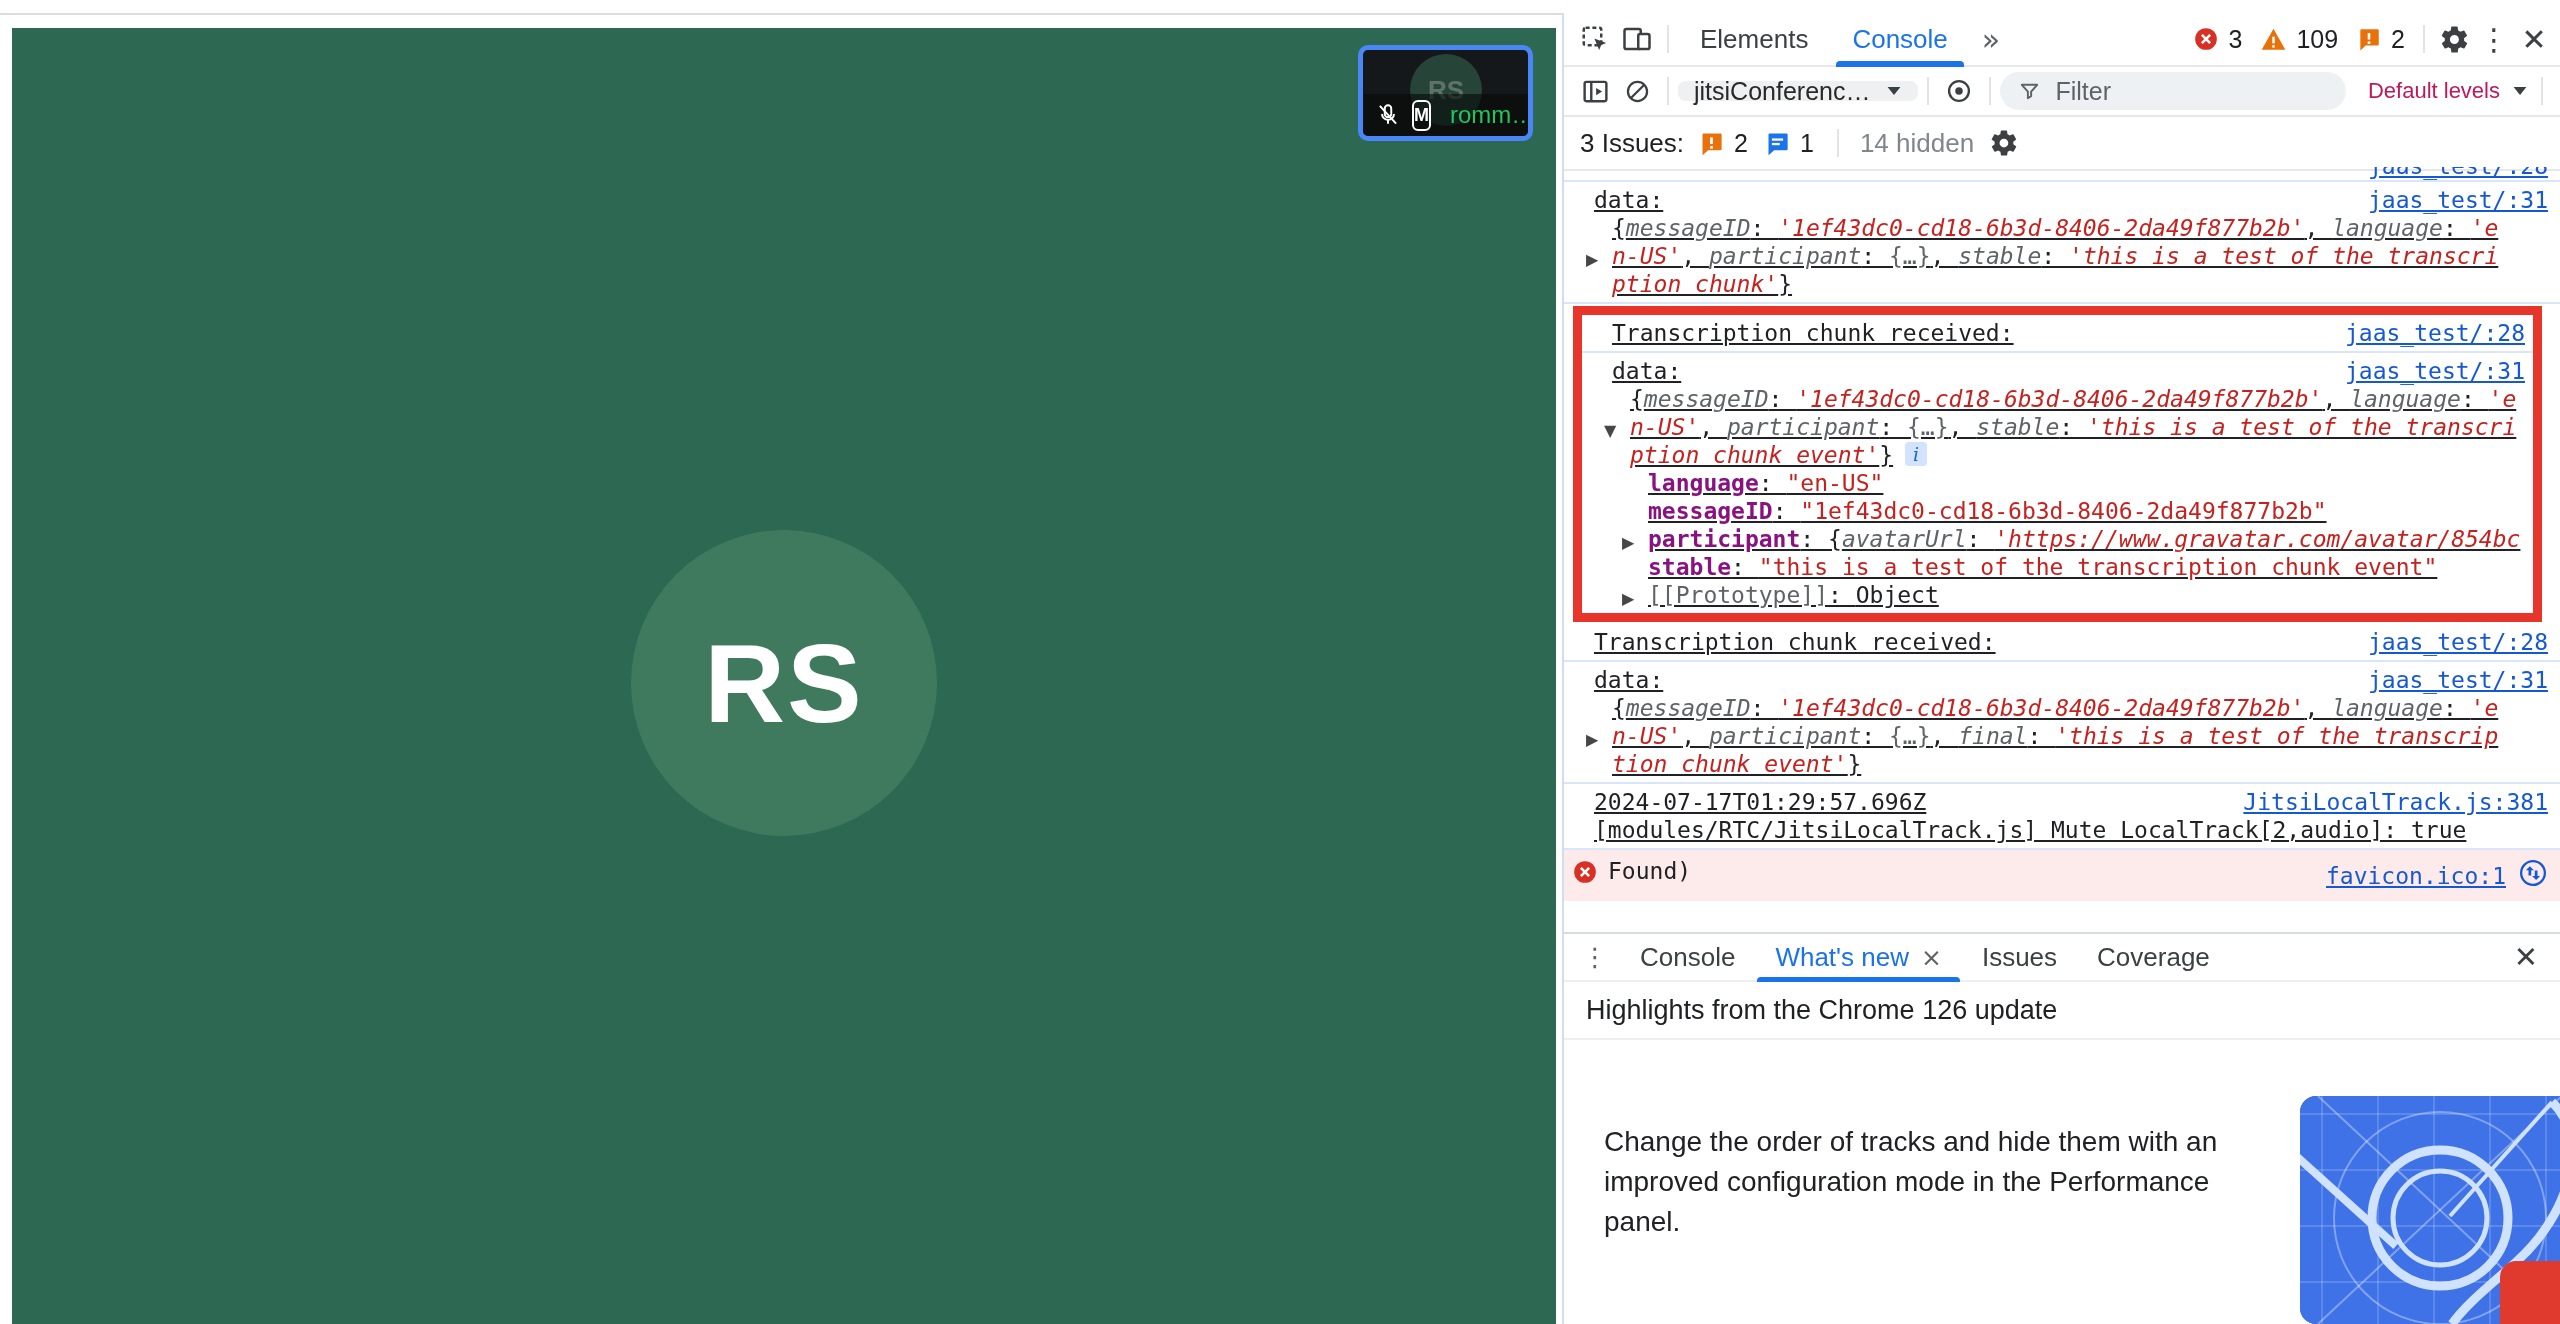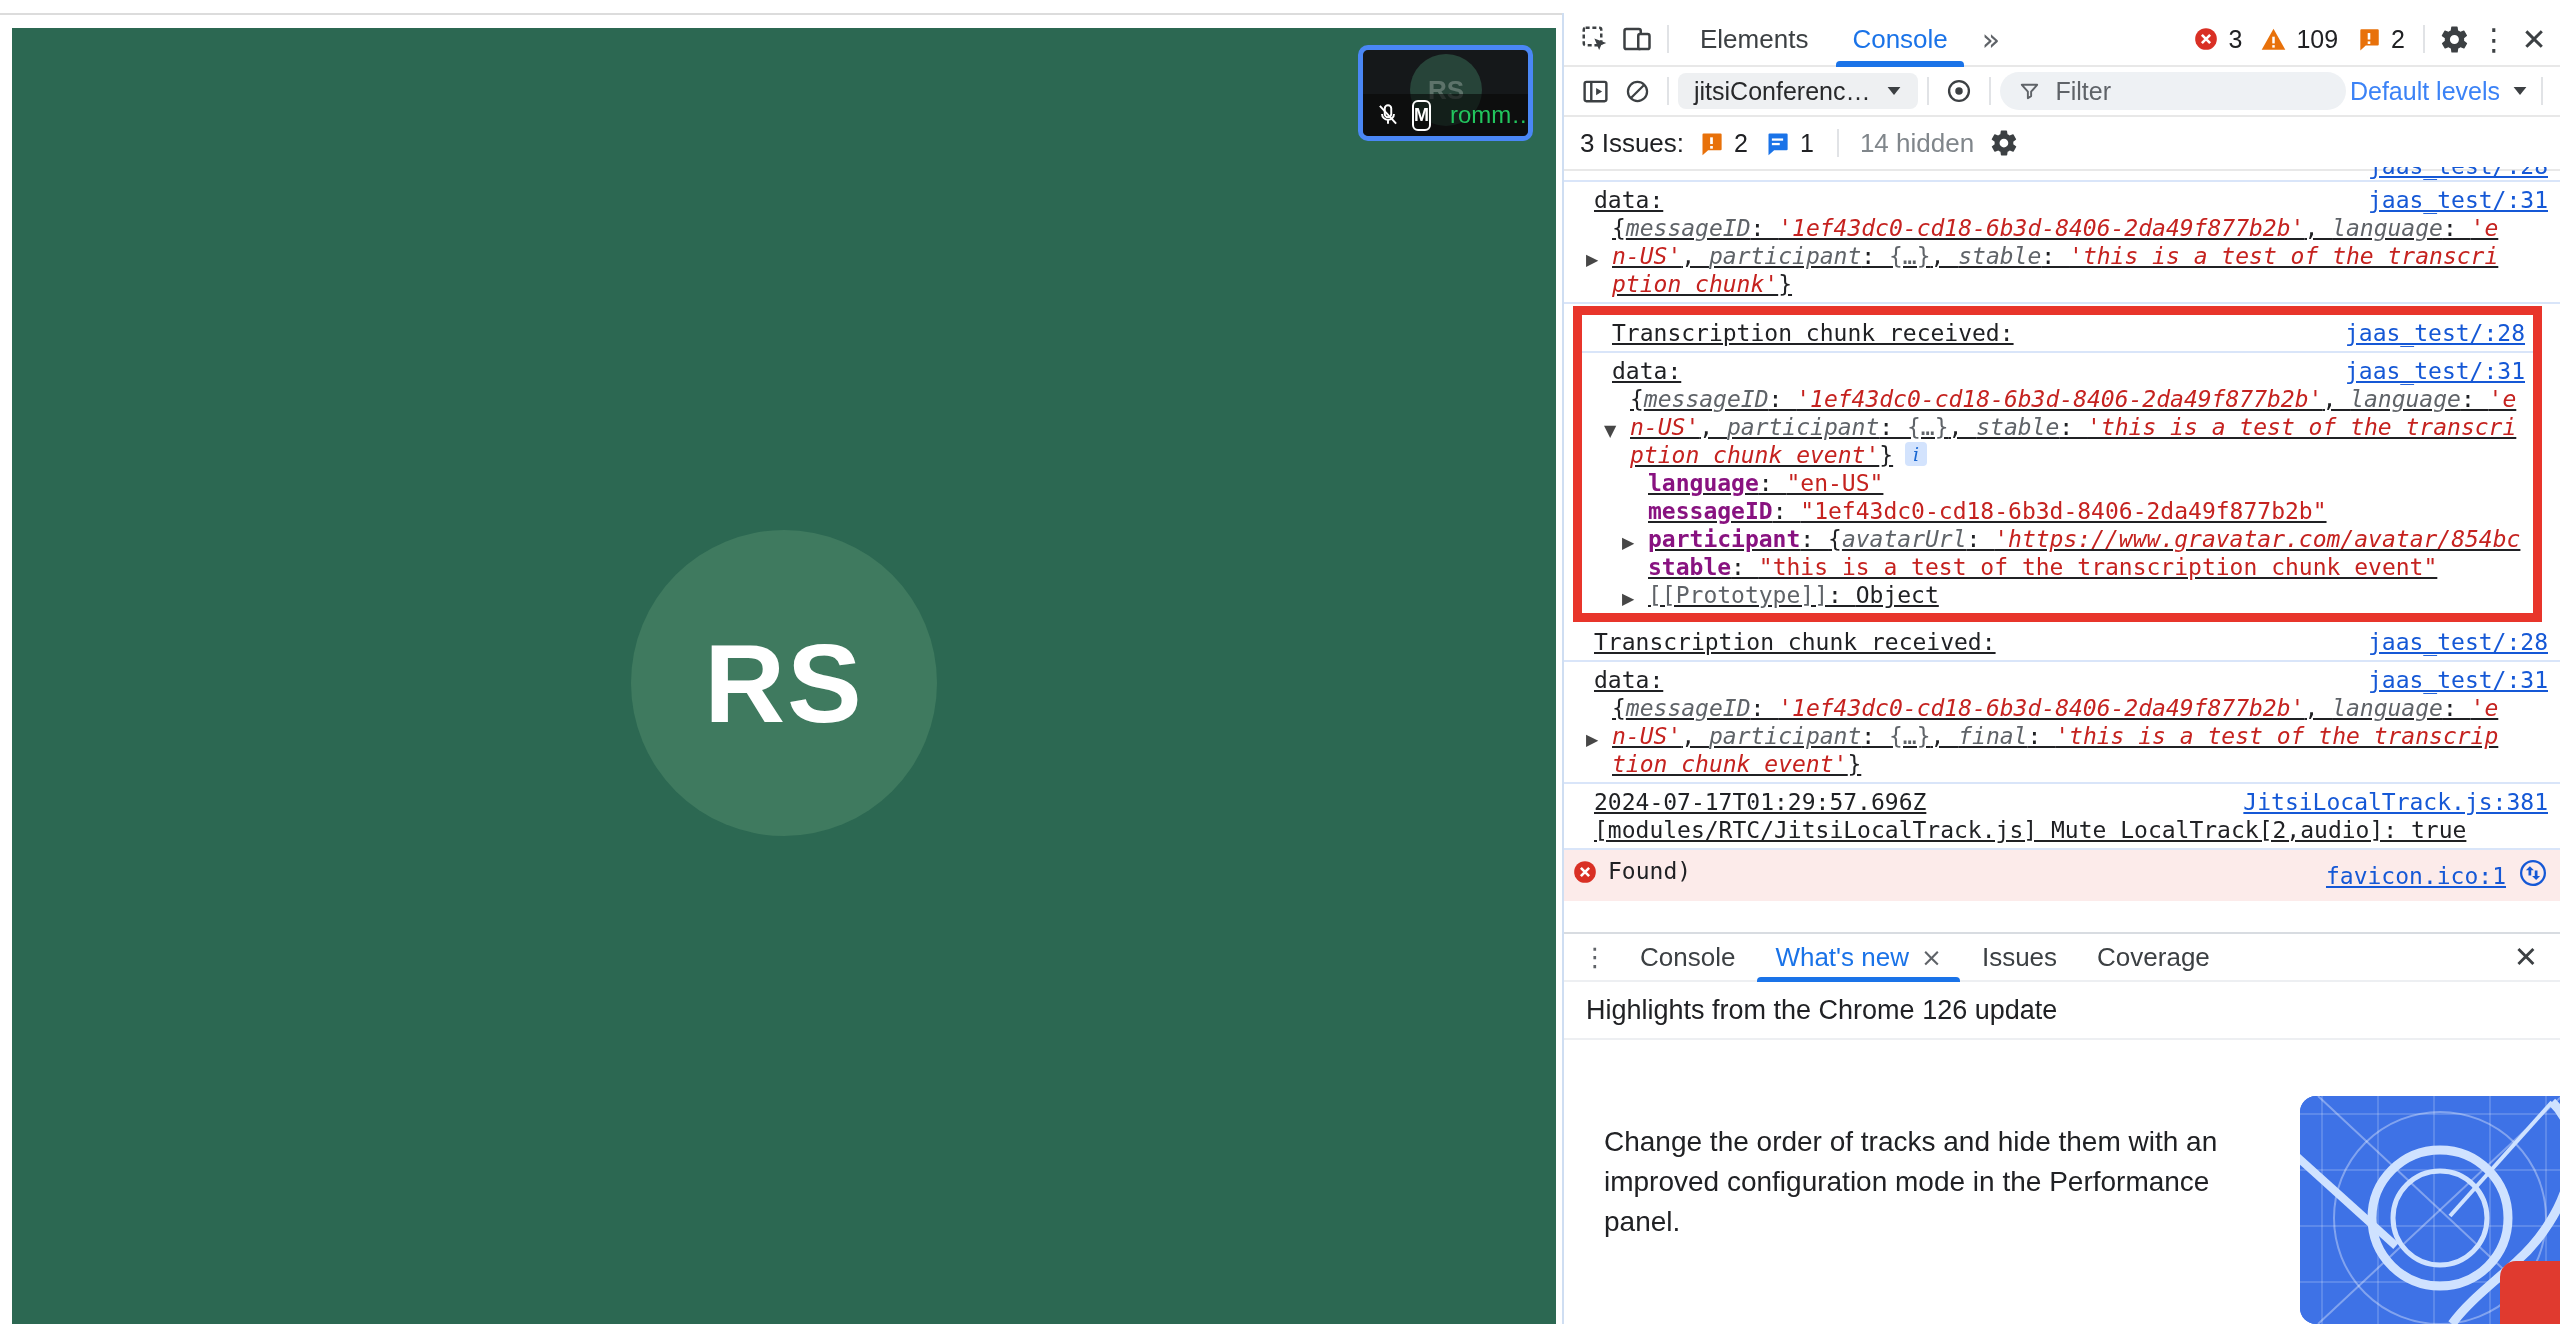--- a/index.html
+++ b/index.html
@@ -36,30 +36,30 @@
   .tab{padding:0 22px;font-size:26px;color:#3c4043;height:52px;display:flex;align-items:center;position:relative;}
   .tab.active{color:#1a73e8;}
   .tab.active::after{content:"";position:absolute;left:6px;right:6px;bottom:-2px;height:6px;background:#1a73e8;border-radius:4px 4px 0 0;}
   .more-tabs{font-size:30px;color:#5f6368;padding:0 12px;}
   .spacer{flex:1;}
   .cbadge{display:flex;align-items:center;gap:9px;margin:0 9px;font-size:25px;color:#202124;}
   .icobtn{width:40px;height:40px;display:flex;align-items:center;justify-content:center;
           font-size:30px;color:#3c4043;}
 
   .dt-toolbar{height:48px;display:flex;align-items:center;border-bottom:2px solid #e8e8e8;padding:0 10px;}
-  .pill{background:#eef0f2;border-radius:8px;height:36px;display:flex;align-items:center;
+  .pill{background:#eef0f2;border-radius:8px;height:20px;display:flex;align-items:center;
         padding:0 16px;font-size:25px;color:#28292b;gap:16px;white-space:nowrap;}
   .caret{width:0;height:0;border-left:8px solid transparent;border-right:8px solid transparent;
          border-top:10px solid #3c4043;display:inline-block;}
   .filter-pill{background:#eef1f4;border-radius:22px;height:38px;display:flex;align-items:center;
         gap:12px;padding:0 18px;width:310px;}
   .filter-pill input{border:none;outline:none;background:transparent;font-size:25px;width:220px;
         font-family:"Liberation Sans",sans-serif;color:#202124;}
   .filter-pill input::placeholder{color:#5f6368;}
-  .levels{font-size:25px;color:#3b82f6;display:flex;align-items:center;gap:12px;margin-right:4px;white-space:nowrap;}
+  .levels{font-size:22px;color:#be185d;display:flex;align-items:center;gap:12px;margin-right:4px;white-space:nowrap;}
 
   .dt-issues{height:52px;display:flex;align-items:center;padding:0 16px;border-bottom:2px solid #e8e8e8;
              font-size:26px;color:#202124;gap:12px;}
   .dim{color:#80868b;}
 
   
   .dt-console{position:absolute;top:154px;left:0;right:0;height:765px;overflow:hidden;
       font-family:"DejaVu Sans Mono",monospace;font-size:23px;line-height:28px;color:#202124;}
   .cmsg{padding:4px 0;}
   .crow{position:relative;padding-right:14px;display:flex;align-items:flex-start;}

